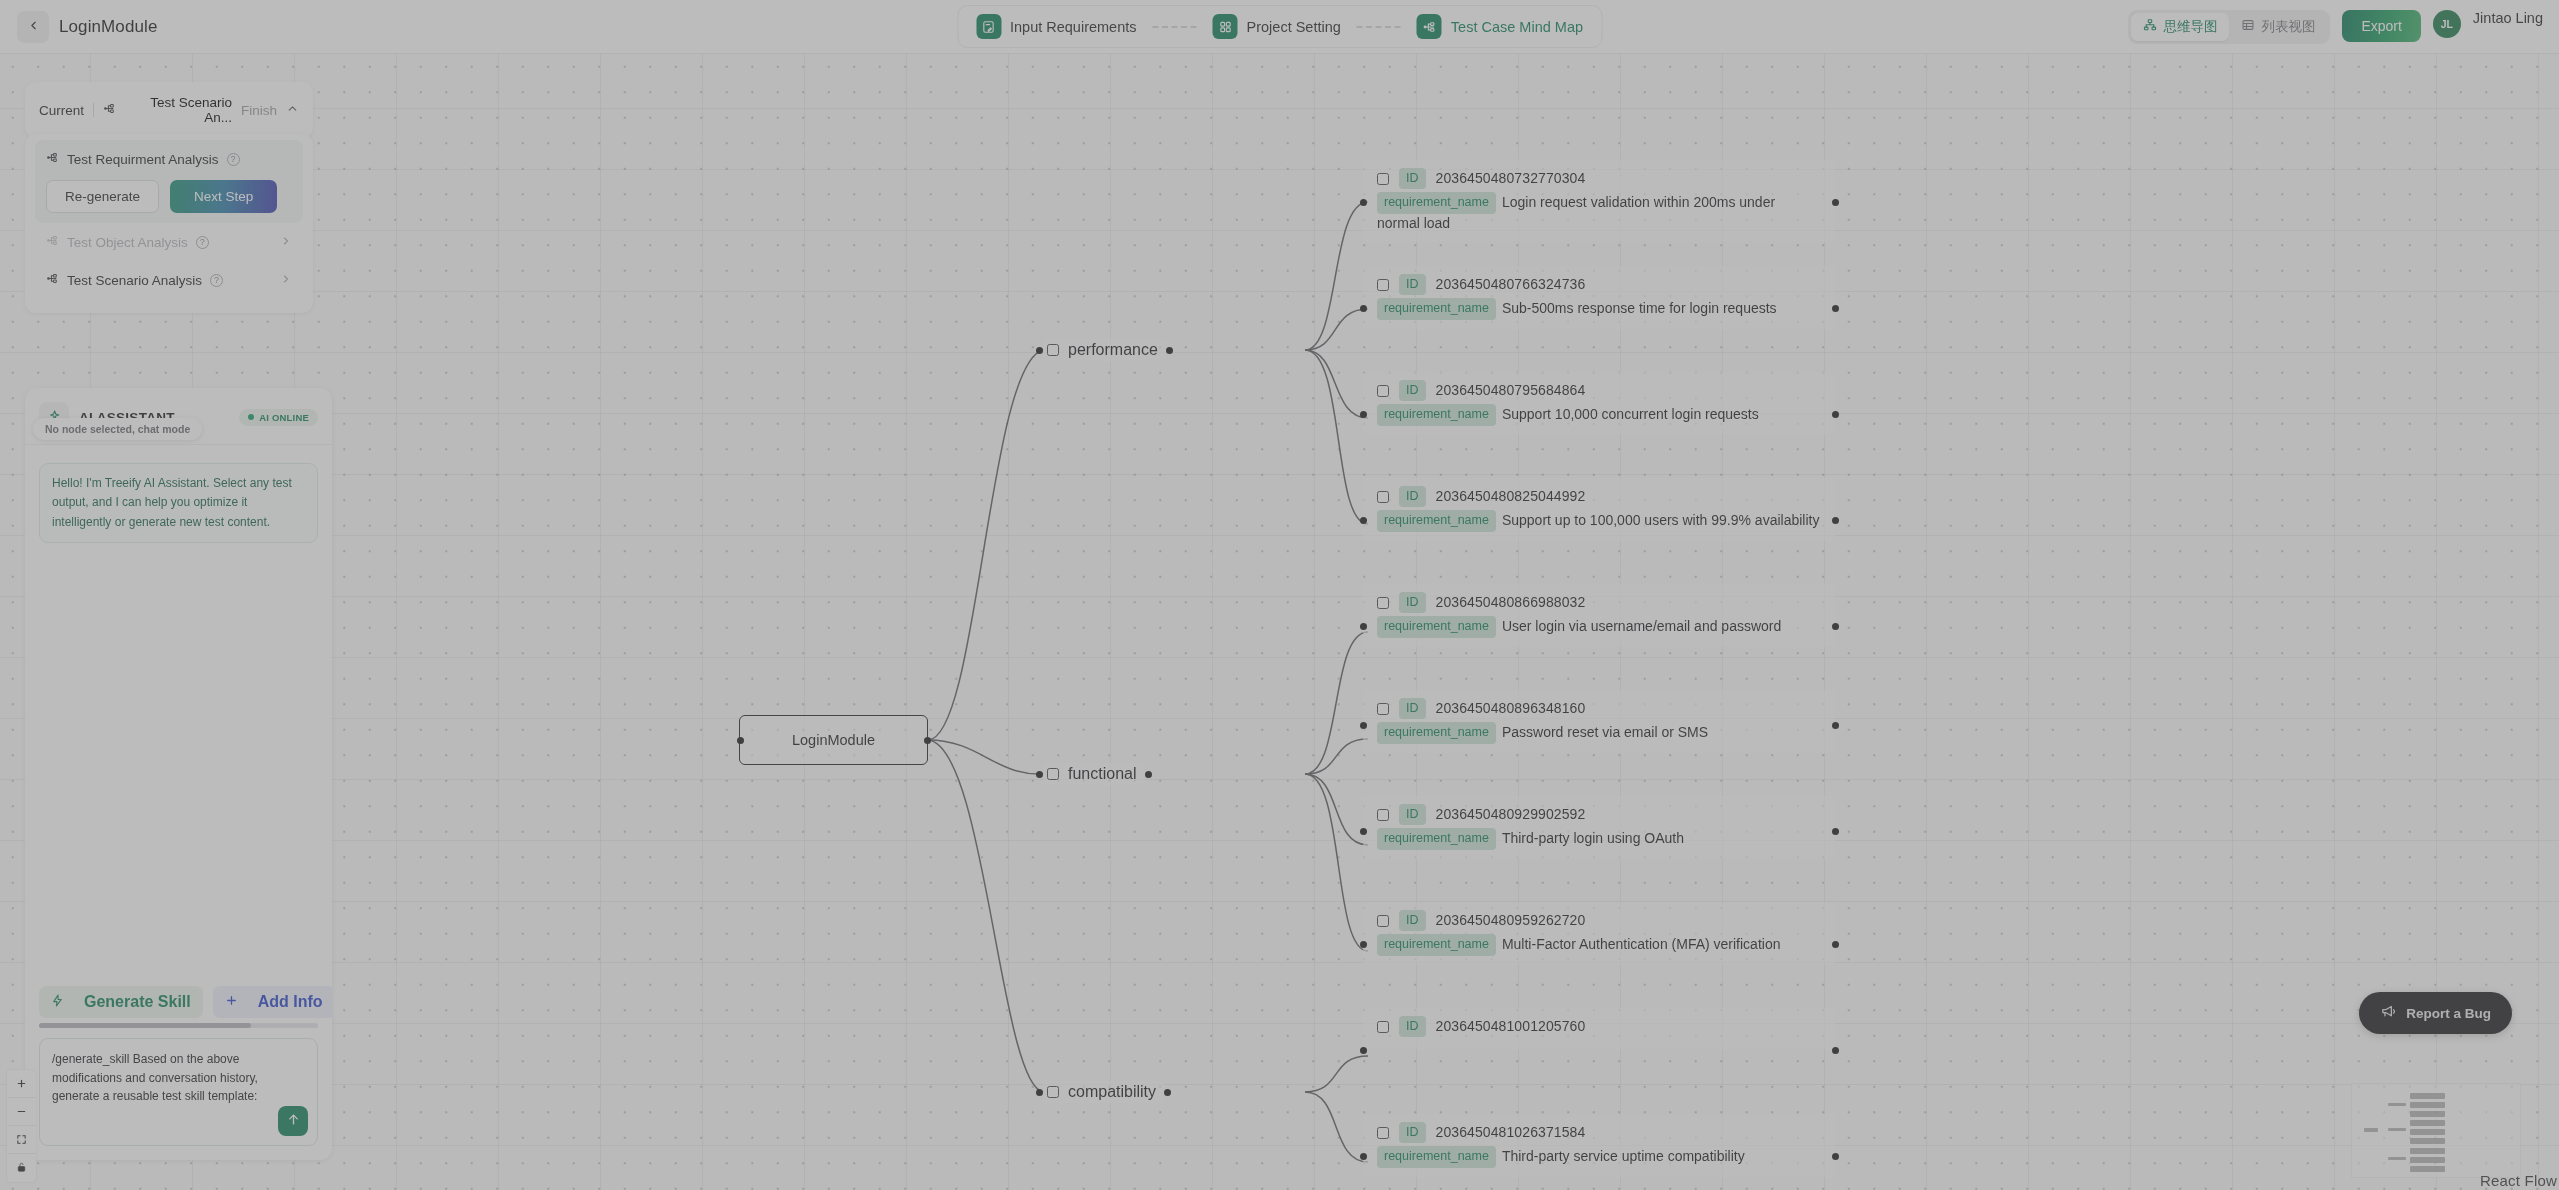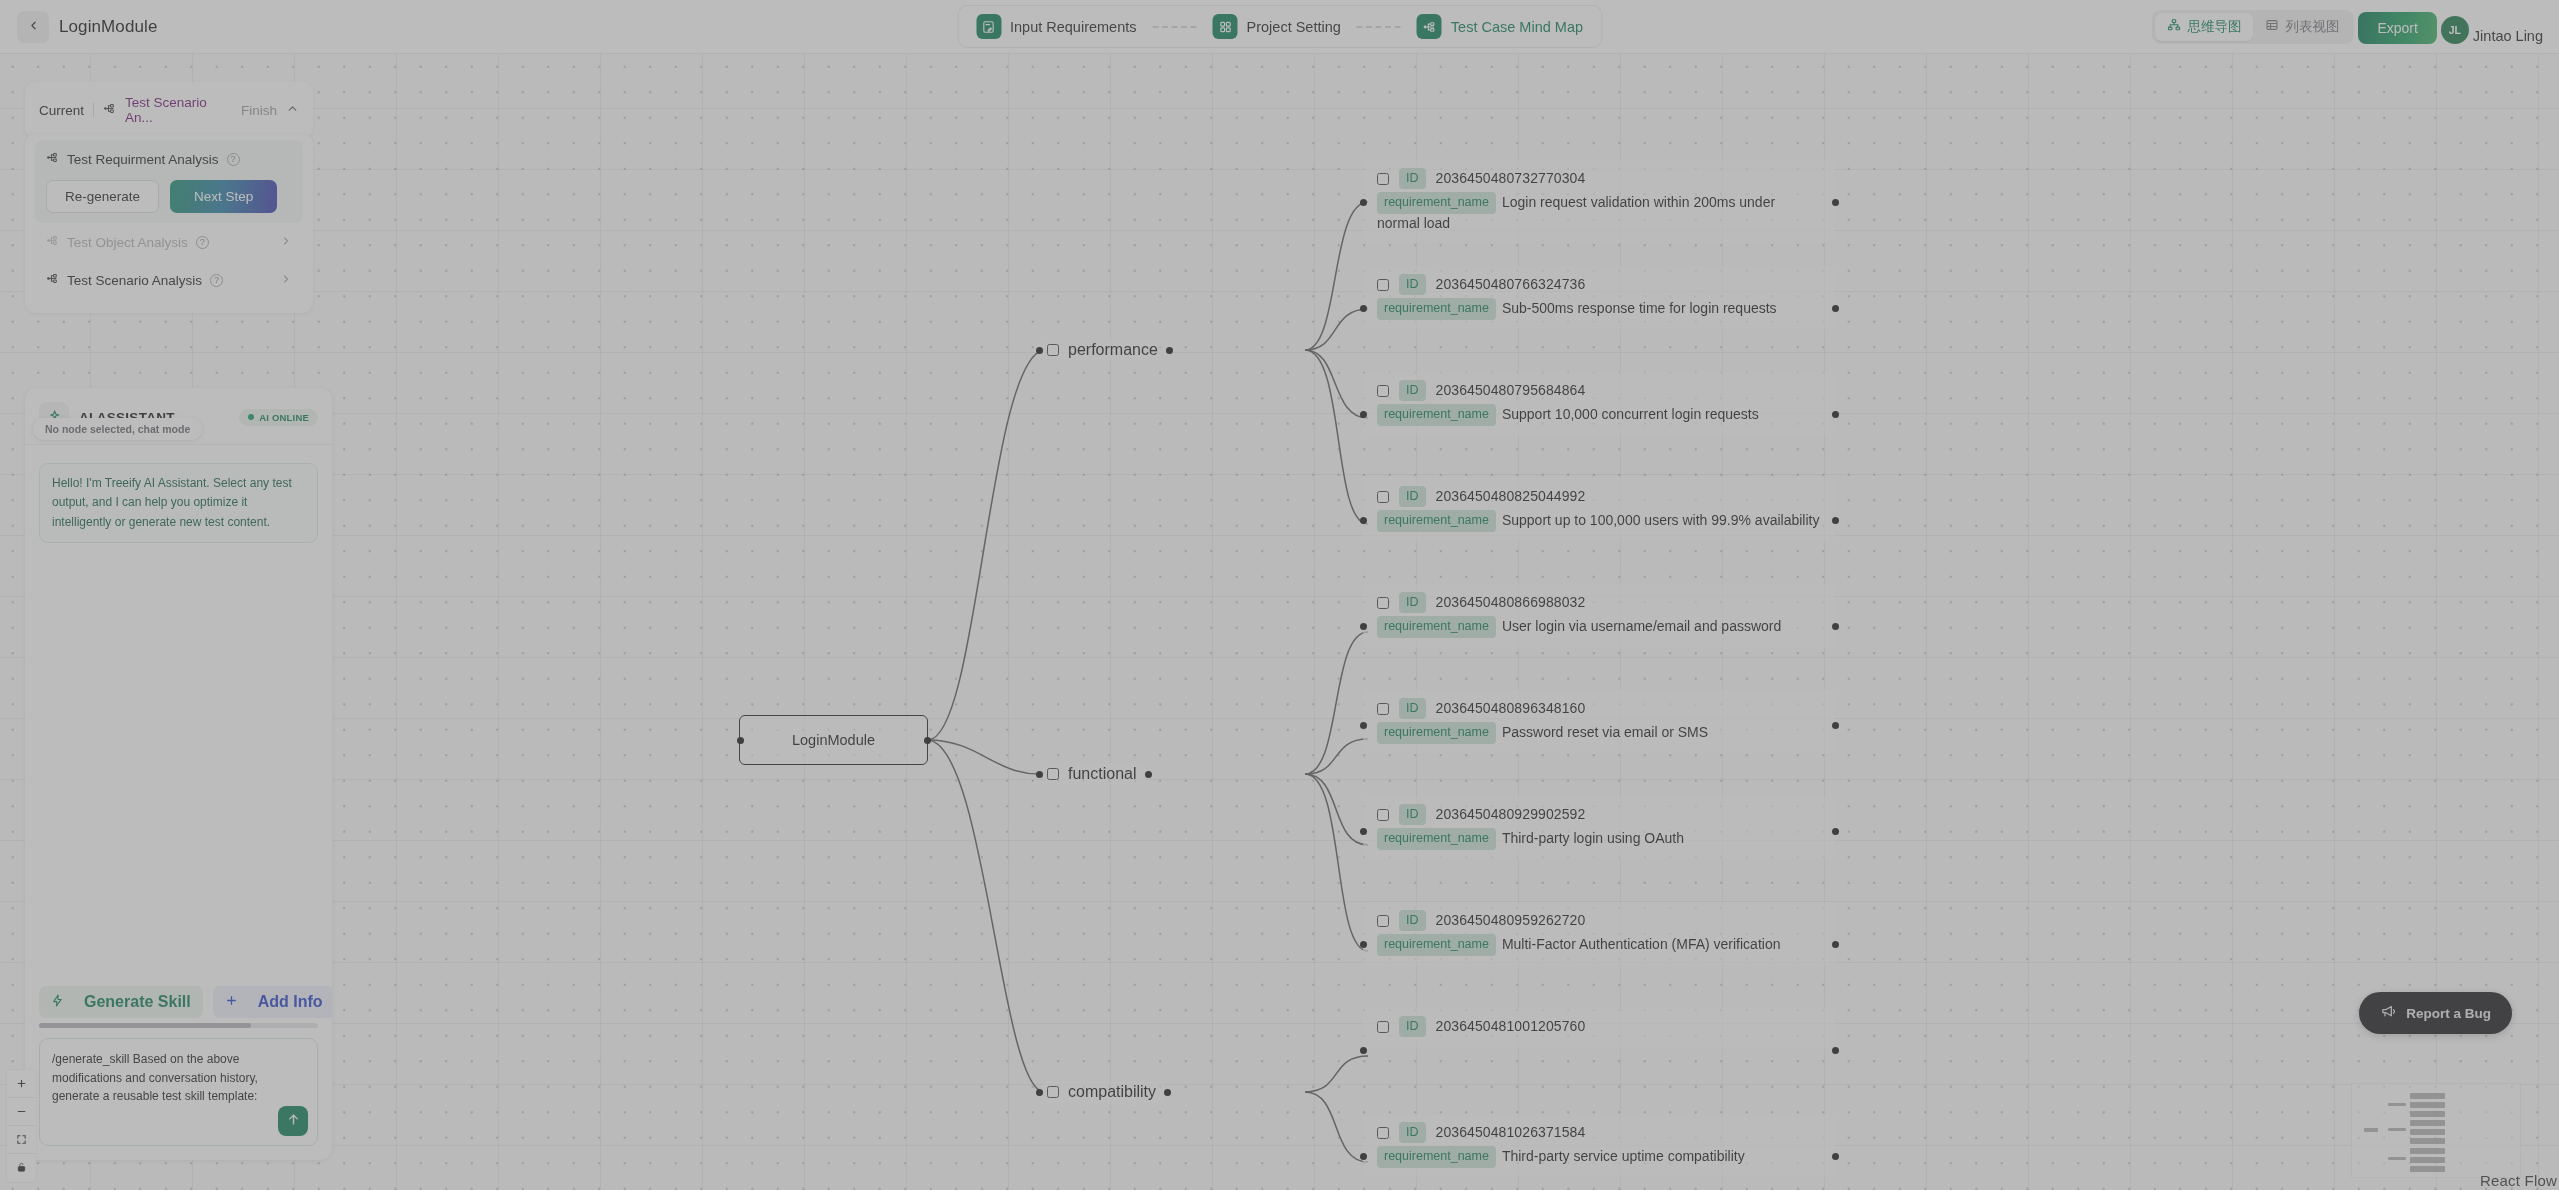--- a/index.html
+++ b/index.html
@@ -52,21 +52,21 @@
     flex: 0 0 auto;
   }
   .step-lbl { font-size: 14.5px; color: #27272a; white-space: nowrap; }
   .step.active .step-lbl { color: #10805c; }
   .step-sep {
     width: 44px; border-top: 2px dashed #d6d6da; height: 0;
     margin: 0 4px;
   }
 
   .hdr-right {
-    position: absolute; right: 16px; display: flex; align-items: flex-end; gap: 4px;
+    position: absolute; right: 16px; display: flex; align-items: flex-start; gap: 12px;
   }
   .view-toggle {
     display: flex; align-items: center; background: #f1f1f2;
     border-radius: 9px; padding: 3px;
   }
   .vt-btn {
     display: flex; align-items: center; gap: 6px;
     padding: 5px 12px; border-radius: 7px; cursor: pointer;
     font-size: 13.5px; color: #75757b; white-space: nowrap;
   }
@@ -148,21 +148,21 @@
     background: #fff; border-radius: 11px;
     box-shadow: 0 1px 4px rgba(0,0,0,.07);
     z-index: 40; overflow: hidden;
   }
   .wf-head {
     display: flex; align-items: center; gap: 9px;
     padding: 13px 14px; font-size: 13.5px; color: #27272a;
   }
   .wf-head .divider { width: 1px; height: 14px; background: #dadade; }
   .wf-head .cur { color: #27272a; }
-  .wf-head .nm { color: #701a75; }
+  .wf-head .nm { color: #000000; text-align: right; }
   .wf-head .fin { color: #9b9ba1; margin-left: auto; }
   .chev-up { color: #5c5c63; cursor: pointer; }
 
   .wf-body {
     background: #fff; border-radius: 11px;
     padding: 6px 10px 14px 10px;
     box-shadow: 0 1px 4px rgba(0,0,0,.07);
     position: absolute; left: 25px; top: 134px; width: 288px; z-index: 40;
   }
   .wf-step {

